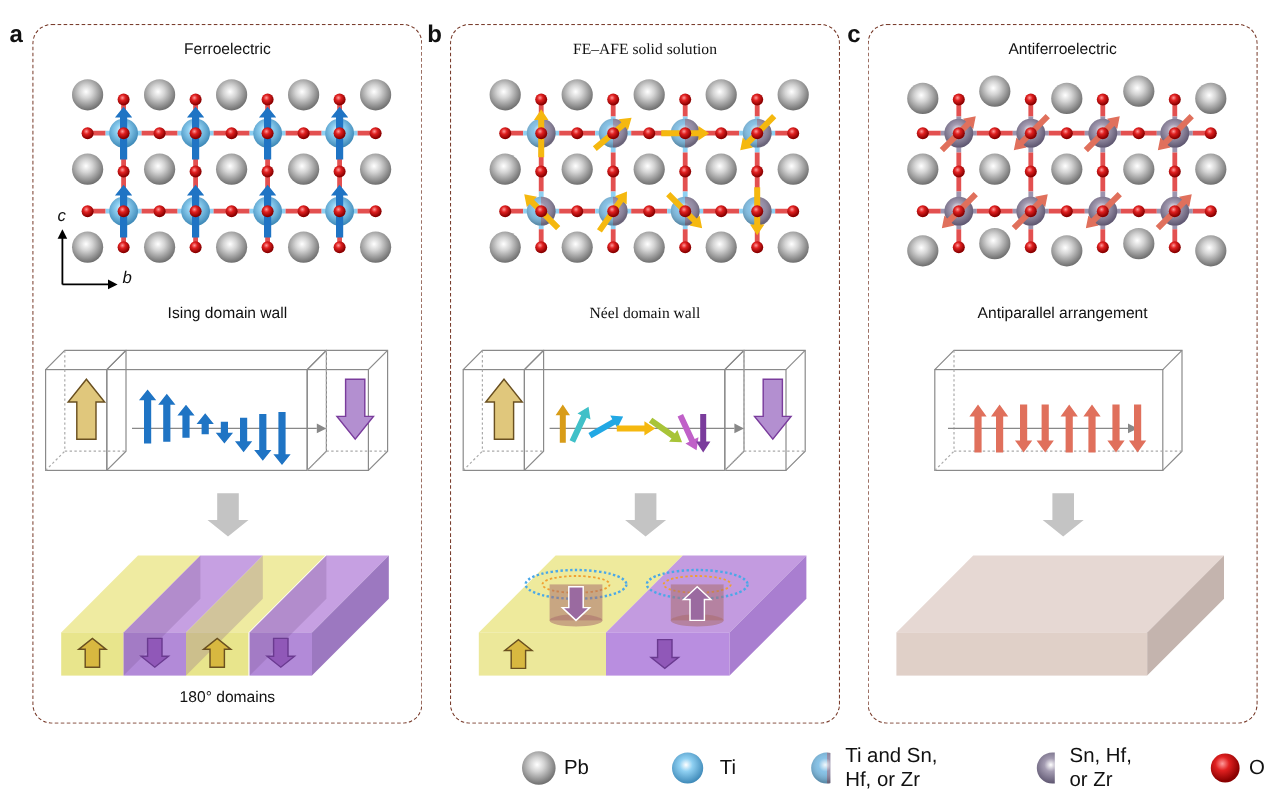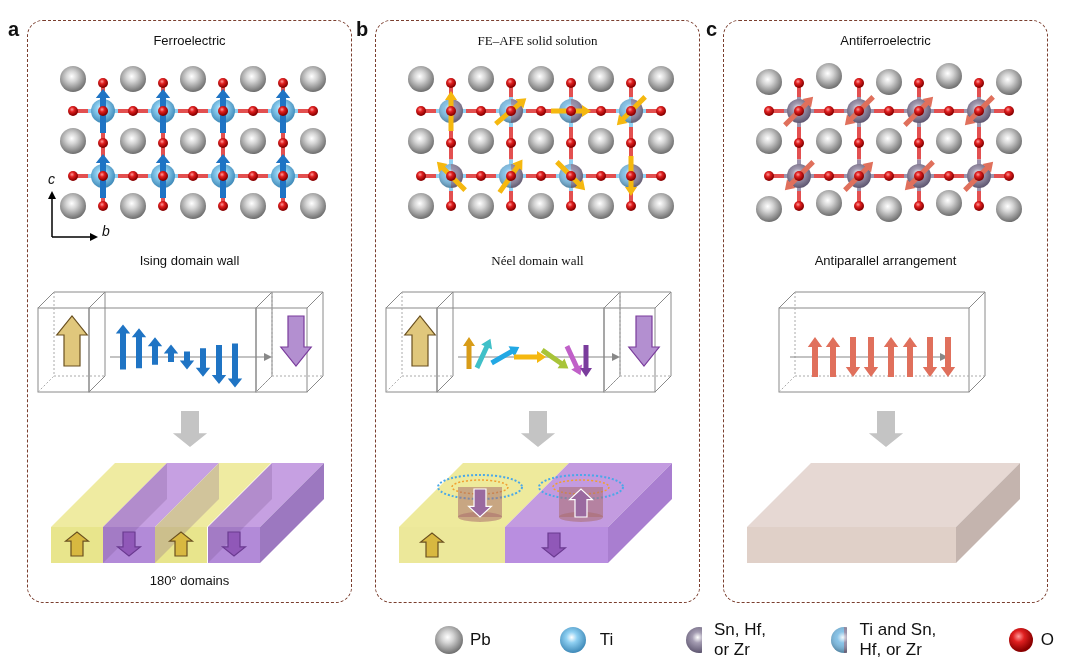--- a/index.html
+++ b/index.html
@@ -579,32 +579,32 @@
         <circle cx="15" cy="15" r="14" fill="url(#gPb)"></circle>
       </svg>
     <span>Pb</span>
   </div>
   <div class="legend-item" style="margin-left:6px;">
     <svg width="30" height="30">
         <circle cx="15" cy="15" r="13" fill="url(#gTi)"></circle>
       </svg>
     <span style="margin-left:6px;">Ti</span>
   </div>
-  <div class="legend-item" style="margin-left:10px;">
-    <svg width="30" height="30">
-        <circle cx="15" cy="15" r="13" fill="url(#gSn)"></circle>
-      </svg>
-    <span style="margin-left:6px;">Sn, Hf, or Zr</span>
-  </div>
   <div class="legend-item">
     <svg width="30" height="30">
         <circle cx="15" cy="15" r="13" fill="url(#gMix)"></circle>
         <circle cx="15" cy="15" r="13" fill="url(#gMixHi)"></circle>
       </svg>
     <span style="margin-left:6px;">Ti and Sn, Hf, or Zr</span>
+  </div>
+  <div class="legend-item" style="margin-left:10px;">
+    <svg width="30" height="30">
+        <circle cx="15" cy="15" r="13" fill="url(#gSn)"></circle>
+      </svg>
+    <span style="margin-left:6px;">Sn, Hf, or Zr</span>
   </div>
   <div class="legend-item">
     <svg width="28" height="28">
         <circle cx="14" cy="14" r="12" fill="url(#gO)"></circle>
       </svg>
     <span>O</span>
   </div>
 </div>
 
 </body></html>

